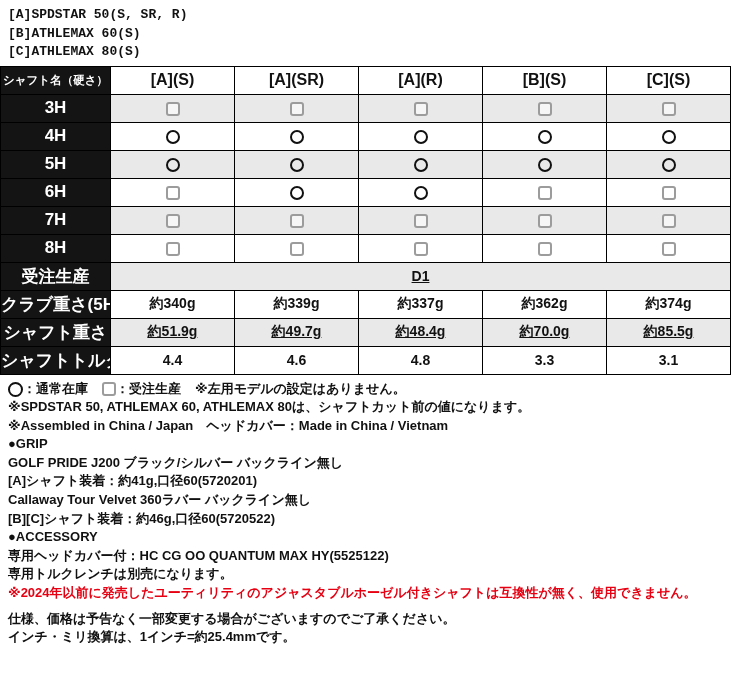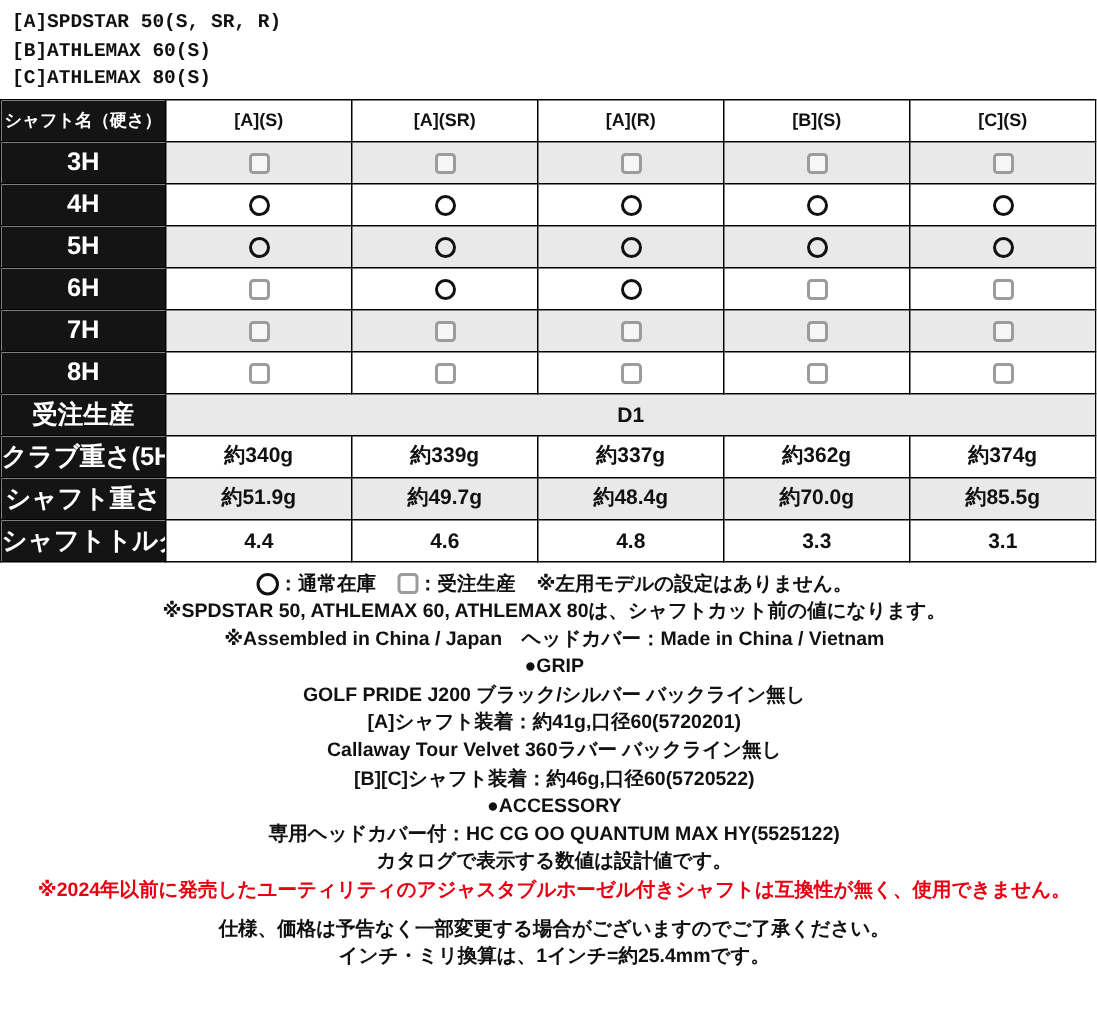--- a/index.html
+++ b/index.html
@@ -25,30 +25,30 @@
     height:27px;text-align:center;vertical-align:middle;
     padding:0;overflow:hidden;white-space:nowrap;
   }
   td.corner{
     background:var(--label-bg);color:#fff;font-size:11.5px;letter-spacing:0;
     border-color:#000;
   }
   td.rowlabel{
     background:var(--label-bg);color:#fff;font-size:17px;
   }
-  td.colhead{font-size:12px;background:#fff;}
+  td.colhead{font-size:16px;background:#fff;}
   td.val{font-size:14px;background:#fff;}
-  tr.shade td.val{background:var(--shade);}
+  tr.shade td.val{background:var(--shade);text-decoration:underline;}
   .sym{display:inline-block;vertical-align:middle;box-sizing:content-box;}
   .sym.circle{width:10px;height:10px;border:2px solid #111;border-radius:50%;background:transparent;}
   .sym.square{width:10px;height:10px;border:2px solid #9c9c9c;border-radius:3px;background:rgba(255,255,255,.6);}
   .sym.lg.circle{width:11px;height:11px;}
   .sym.lg.square{width:10px;height:10px;}
   .notes{padding:5px 0 0 8px;font-size:13px;line-height:18.6px;}
-  .notes div{white-space:nowrap;text-align:center;}
+  .notes div{white-space:nowrap;}
   .legend-line{white-space:nowrap;}
   .legend-line .gap{display:inline-block;width:14px;}
   .warning{color:var(--red);}
   .footer-block{margin-top:7px;}
 </style>
 </head>
 <body>
 
 <div class="top-models">
     <div>[A]SPDSTAR 50(S, SR, R)</div>
@@ -162,20 +162,20 @@
   <div>●GRIP</div>
   <div>
       <div>GOLF PRIDE J200 ブラック/シルバー バックライン無し</div>
       <div>[A]シャフト装着：約41g,口径60(5720201)</div>
       <div>Callaway Tour Velvet 360ラバー バックライン無し</div>
       <div>[B][C]シャフト装着：約46g,口径60(5720522)</div>
     </div>
   <div>●ACCESSORY</div>
   <div>
       <div>専用ヘッドカバー付：HC CG OO QUANTUM MAX HY(5525122)</div>
-      <div>カタログで表示する数値は設計値です。</div>
+      <div>専用トルクレンチは別売になります。</div>
     </div>
   <div class="warning">※2024年以前に発売したユーティリティのアジャスタブルホーゼル付きシャフトは互換性が無く、使用できません。</div>
   <div class="footer-block">
       <div>仕様、価格は予告なく一部変更する場合がございますのでご了承ください。</div>
       <div>インチ・ミリ換算は、1インチ=約25.4mmです。</div>
     </div>
 </div>
 
 </body></html>

